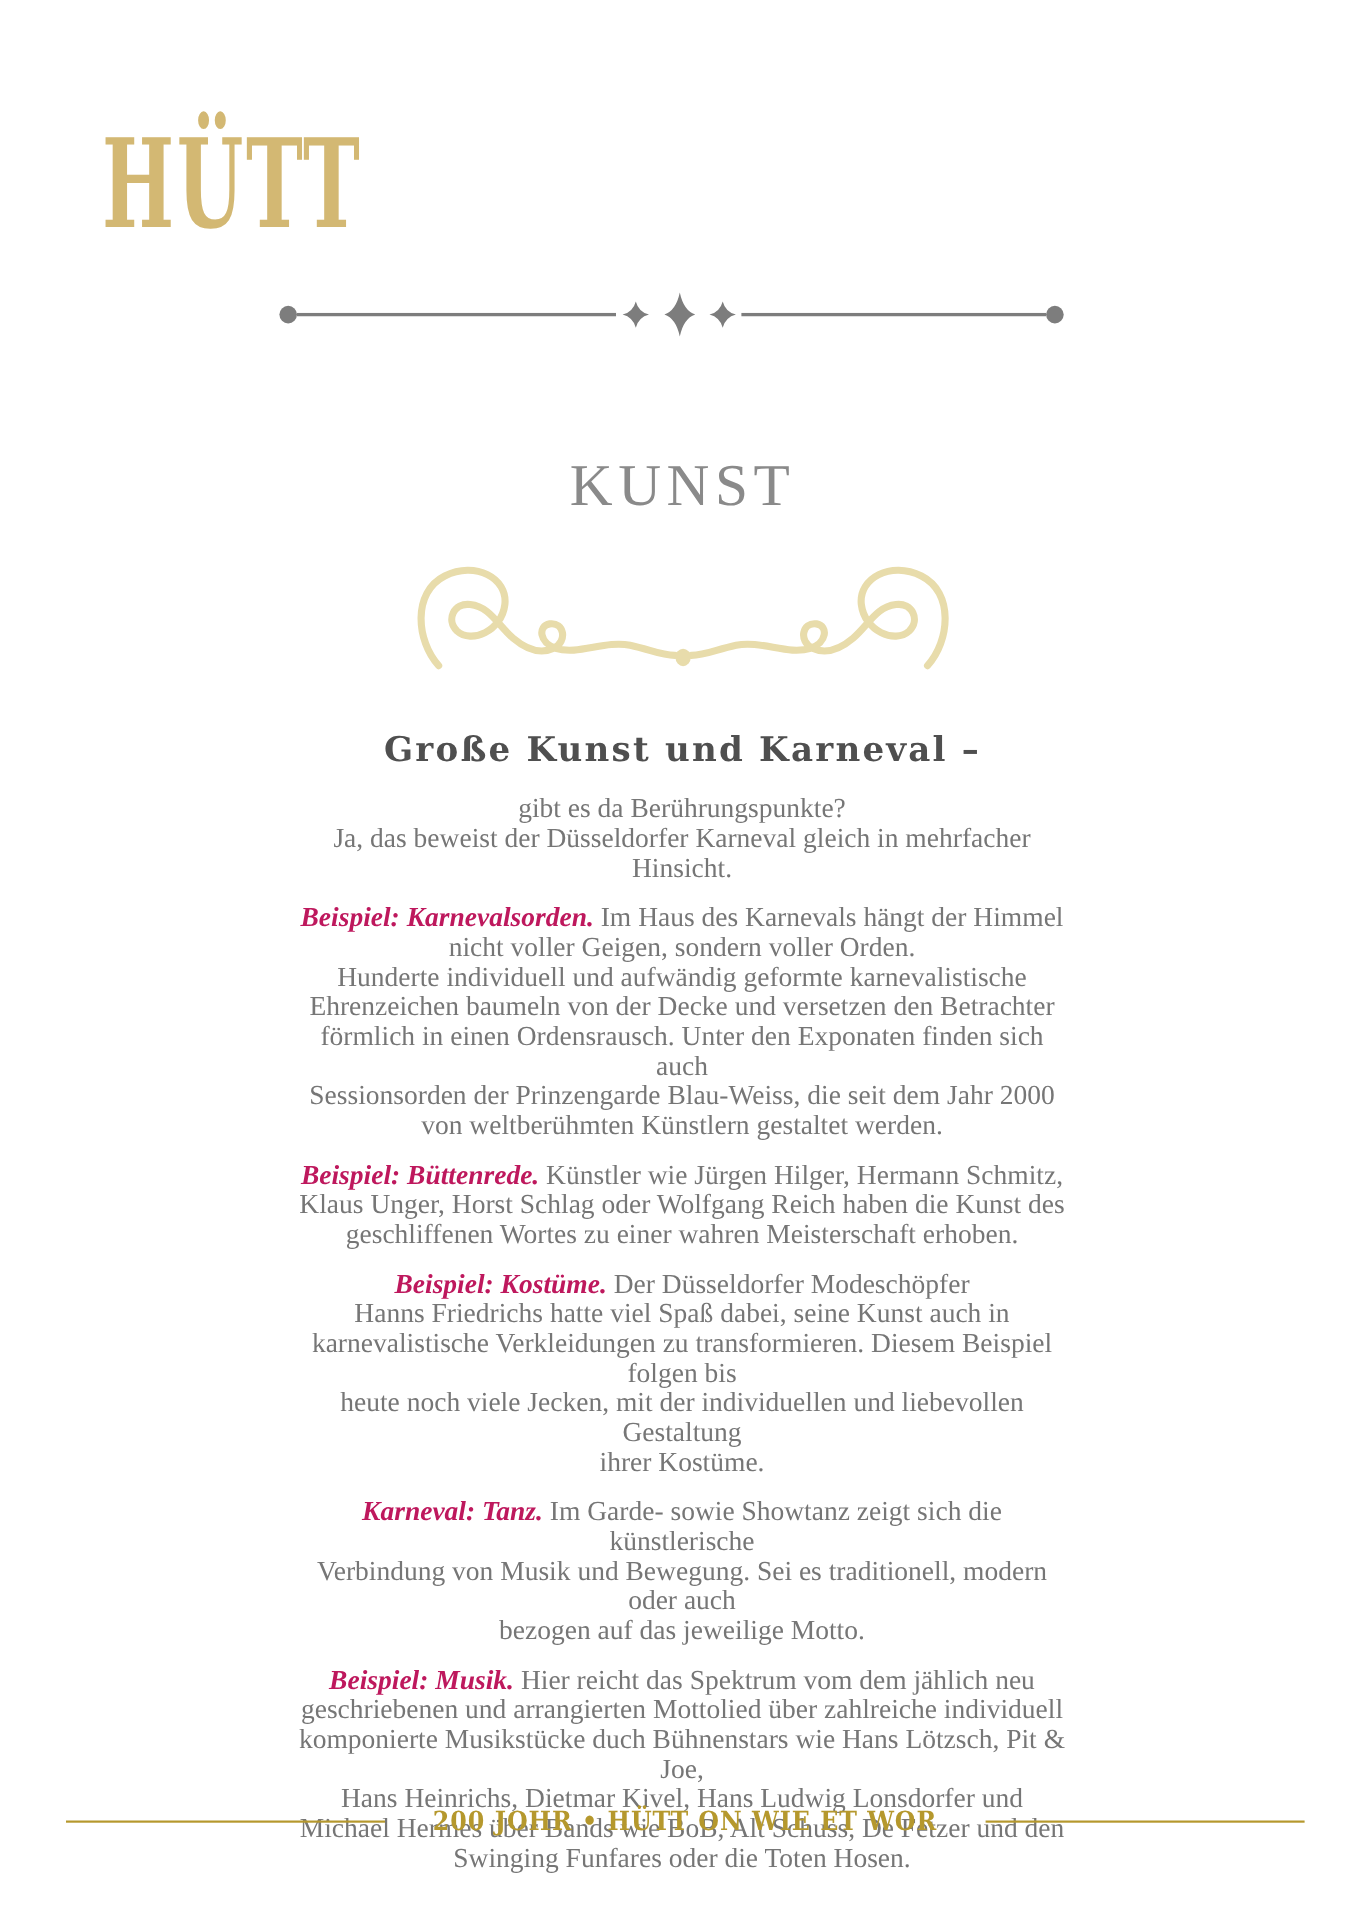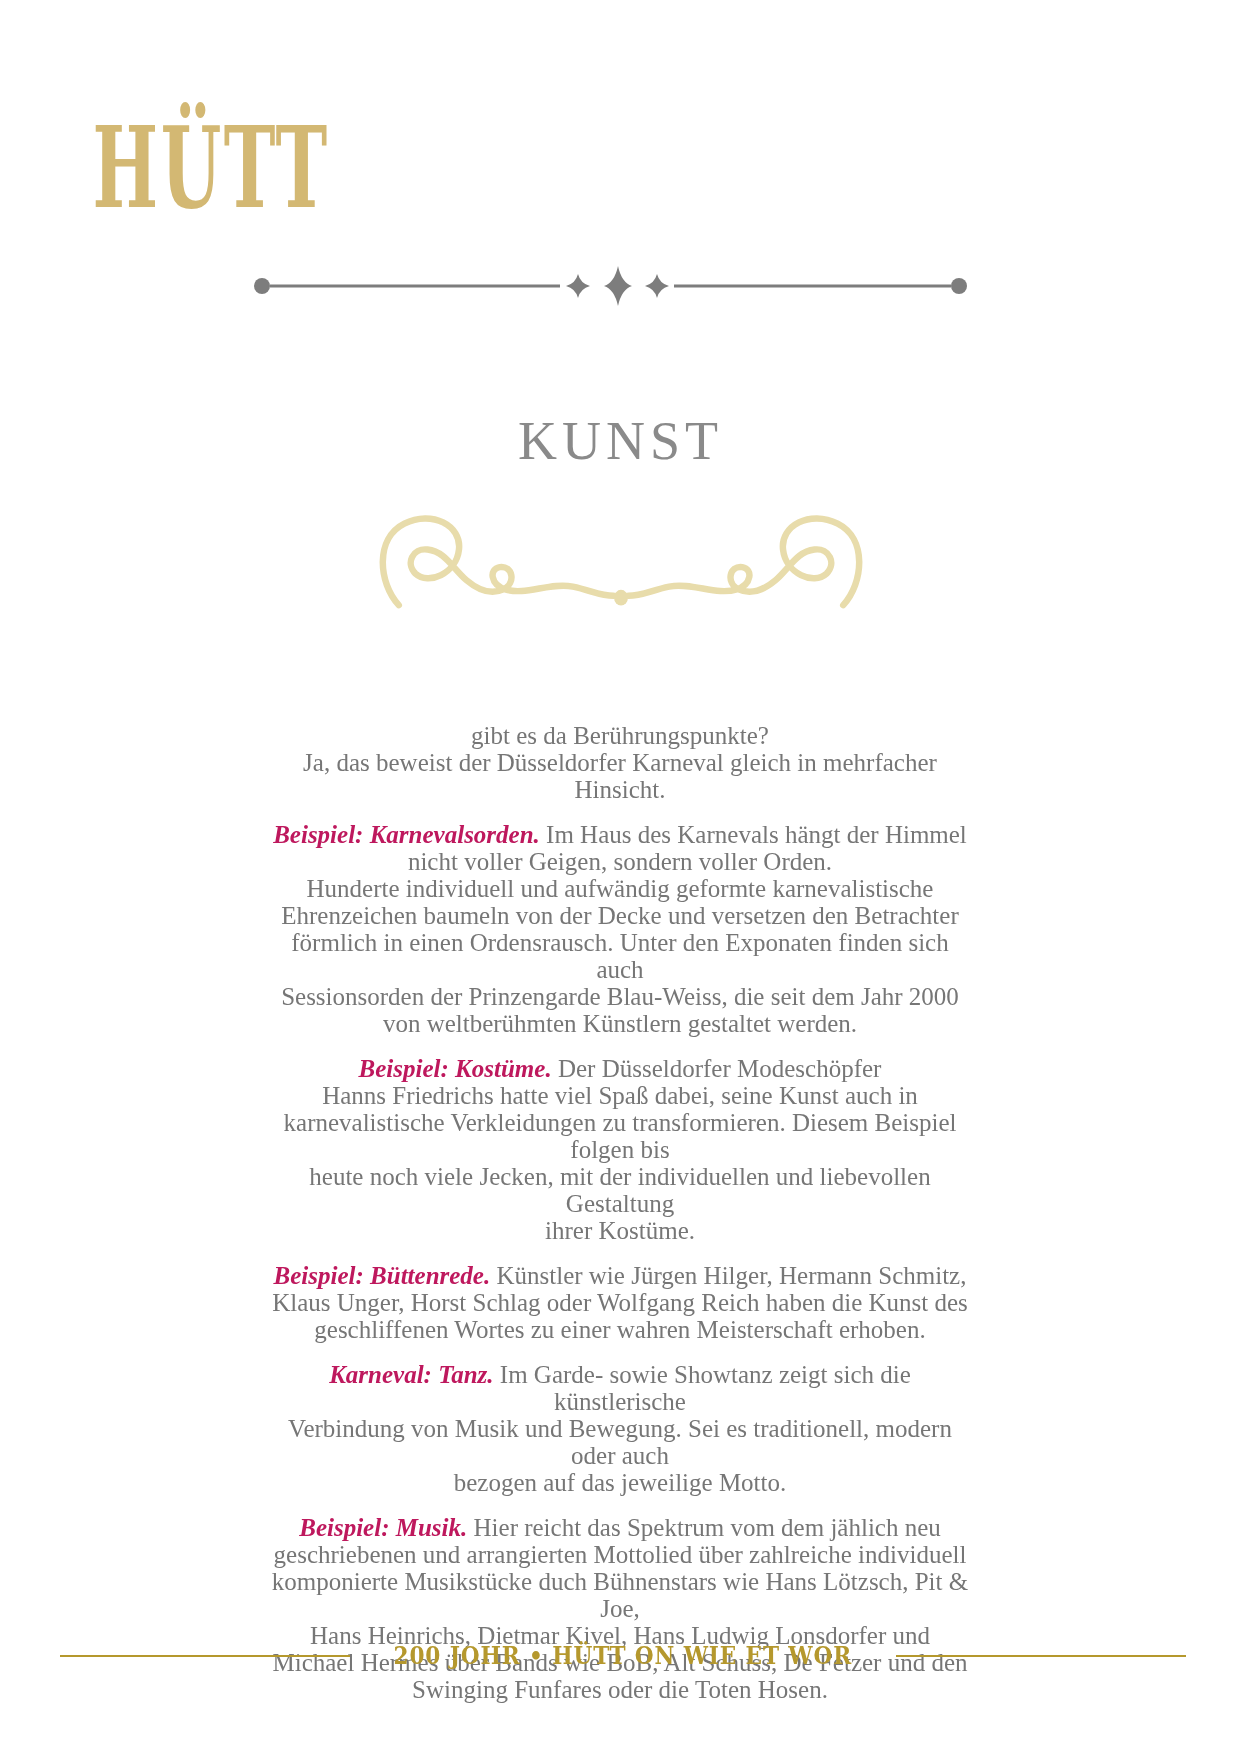--- a/index.html
+++ b/index.html
@@ -98,27 +98,28 @@
   <div class="ornament">
     <svg width="500" height="125" viewBox="0 0 540 135" aria-hidden="true">
       <g fill="none" stroke="#e8dcab" stroke-width="7" stroke-linecap="round">
         <path d="M30,120 C8,96 4,48 36,32 C66,17 98,34 95,60 C92,86 62,99 48,86 C37,75 45,58 61,60 C80,62 88,80 103,93 C116,104 130,109 143,103 C157,96 153,77 139,79 C127,81 129,98 145,103 C167,110 193,95 218,100 C237,104 248,110 262,110"></path>
         <path transform="translate(540,0) scale(-1,1)" d="M30,120 C8,96 4,48 36,32 C66,17 98,34 95,60 C92,86 62,99 48,86 C37,75 45,58 61,60 C80,62 88,80 103,93 C116,104 130,109 143,103 C157,96 153,77 139,79 C127,81 129,98 145,103 C167,110 193,95 218,100 C237,104 248,110 262,110"></path>
       </g>
       <ellipse cx="270" cy="112" rx="7.5" ry="8.5" fill="#e8dcab"></ellipse>
     </svg>
   </div>
 
+  <div class="headline">Große Kunst und Karneval –</div>
 
   <div class="content">
     <p>gibt es da Berührungspunkte?<br>Ja, das beweist der Düsseldorfer Karneval gleich in mehrfacher Hinsicht.</p>
     <div>
         <p><strong class="lead">Beispiel: Karnevalsorden. </strong>Im Haus des Karnevals hängt der Himmel<br>nicht voller Geigen, sondern voller Orden.<br>Hunderte individuell und aufwändig geformte karnevalistische<br>Ehrenzeichen baumeln von der Decke und versetzen den Betrachter<br>förmlich in einen Ordensrausch. Unter den Exponaten finden sich auch<br>Sessionsorden der Prinzengarde Blau-Weiss, die seit dem Jahr 2000<br>von weltberühmten Künstlern gestaltet werden.</p>
+        <p><strong class="lead">Beispiel: Büttenrede. </strong>Künstler wie Jürgen Hilger, Hermann Schmitz,<br>Klaus Unger, Horst Schlag oder Wolfgang Reich haben die Kunst des<br>geschliffenen Wortes zu einer wahren Meisterschaft erhoben.</p>
         <p><strong class="lead">Beispiel: Kostüme. </strong>Der Düsseldorfer Modeschöpfer<br>Hanns Friedrichs hatte viel Spaß dabei, seine Kunst auch in<br>karnevalistische Verkleidungen zu transformieren. Diesem Beispiel folgen bis<br>heute noch viele Jecken, mit der individuellen und liebevollen Gestaltung<br>ihrer Kostüme.</p>
-        <p><strong class="lead">Beispiel: Büttenrede. </strong>Künstler wie Jürgen Hilger, Hermann Schmitz,<br>Klaus Unger, Horst Schlag oder Wolfgang Reich haben die Kunst des<br>geschliffenen Wortes zu einer wahren Meisterschaft erhoben.</p>
         <p><strong class="lead">Karneval: Tanz. </strong>Im Garde- sowie Showtanz zeigt sich die künstlerische<br>Verbindung von Musik und Bewegung. Sei es traditionell, modern oder auch<br>bezogen auf das jeweilige Motto.</p>
         <p><strong class="lead">Beispiel: Musik. </strong>Hier reicht das Spektrum vom dem jählich neu<br>geschriebenen und arrangierten Mottolied über zahlreiche individuell<br>komponierte Musikstücke duch Bühnenstars wie Hans Lötzsch, Pit &amp; Joe,<br>Hans Heinrichs, Dietmar Kivel, Hans Ludwig Lonsdorfer und<br>Michael Hermes über Bands wie BoB, Alt Schuss, De Fetzer und den<br>Swinging Funfares oder die Toten Hosen.</p>
       </div>
   </div>
 
   <div class="footer">
     <div class="rule"></div>
     <div class="footer-text">200 JOHR • HÜTT ON WIE ET WOR</div>
     <div class="rule"></div>
   </div>

